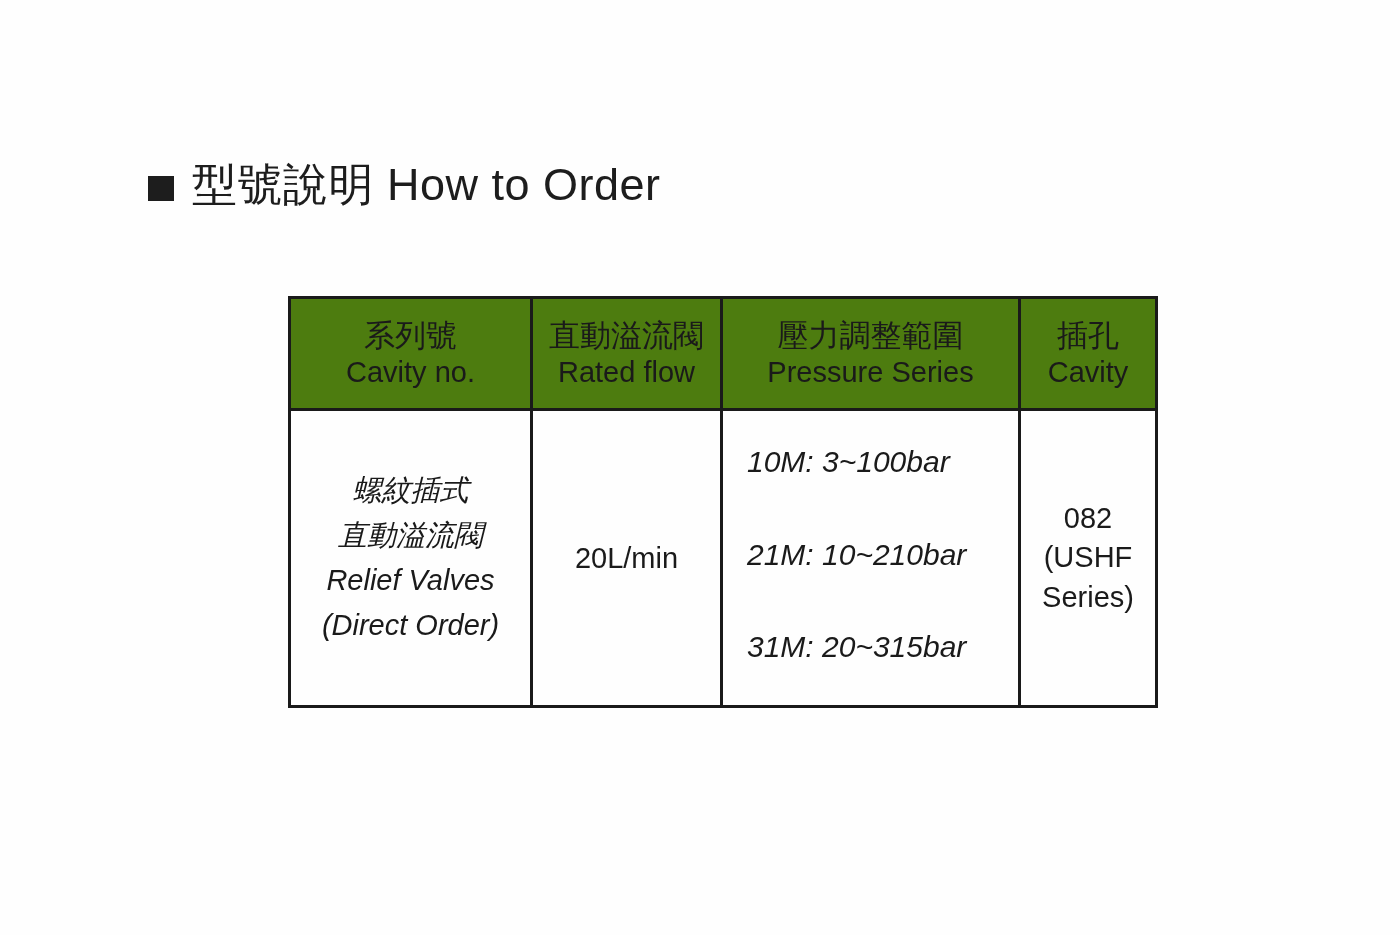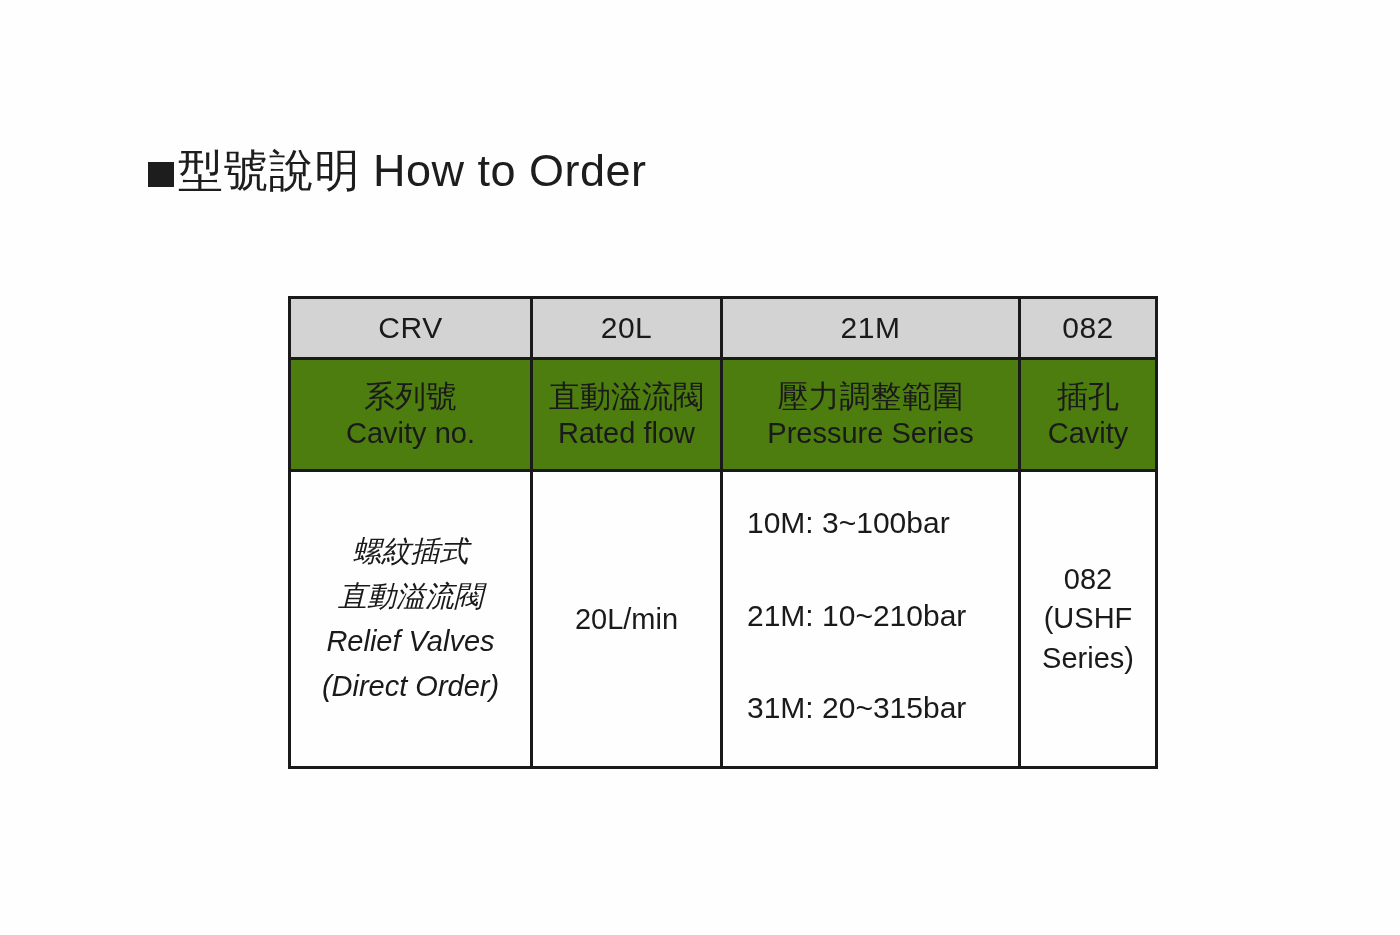--- a/index.html
+++ b/index.html
@@ -14,24 +14,24 @@
     font-family: "Liberation Sans", "DejaVu Sans", sans-serif;
     color: #1a1a1a;
     overflow: hidden;
     position: relative;
   }
 
   
   .title-row {
     position: absolute;
     left: 148px;
-    top: 147px;
+    top: 161px;
     display: flex;
     align-items: center;
-    gap: 4px;
+    gap: 18px;
   }
   .bullet-square {
     width: 26px;
     height: 25px;
     background: #1d1d1d;
     flex: 0 0 auto;
     margin-top: 8px;
   }
   .title-text {
     font-size: 45px;
@@ -105,20 +105,21 @@
   .cell-flow { font-size: 30px; }
 
   .cell-pressure {
     text-align: left !important;
     padding-left: 24px !important;
   }
   .cell-pressure .pline {
     display: block;
     font-size: 30px;
     margin: 0 0 46px 0;
+    font-style: italic;
   }
   .cell-pressure .pline:last-child { margin-bottom: 6px; }
 
   .cell-cavity span {
     display: block;
     font-size: 29px;
     line-height: 1.35;
   }
 </style>
 </head>
@@ -131,26 +132,20 @@
 
 <table class="order-table">
   <colgroup>
     <col class="c1">
       <col class="c2">
       <col class="c3">
       <col class="c4">
   </colgroup>
   <tbody>
 
-    <tr class="row-code">
-      <td>CRV</td>
-      <td>20L</td>
-      <td>21M</td>
-      <td>082</td>
-    </tr>
 
     <tr class="row-label">
       <td>
         <span class="lbl-cn">系列號</span>
         <span class="lbl-en">Cavity no.</span>
       </td>
       <td>
         <span class="lbl-cn">直動溢流閥</span>
         <span class="lbl-en">Rated flow</span>
       </td>

